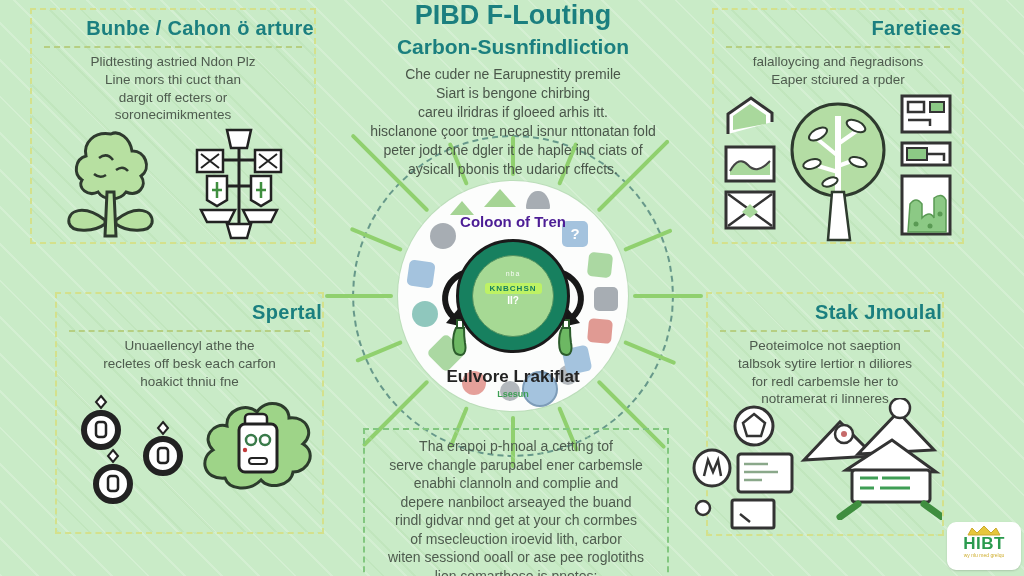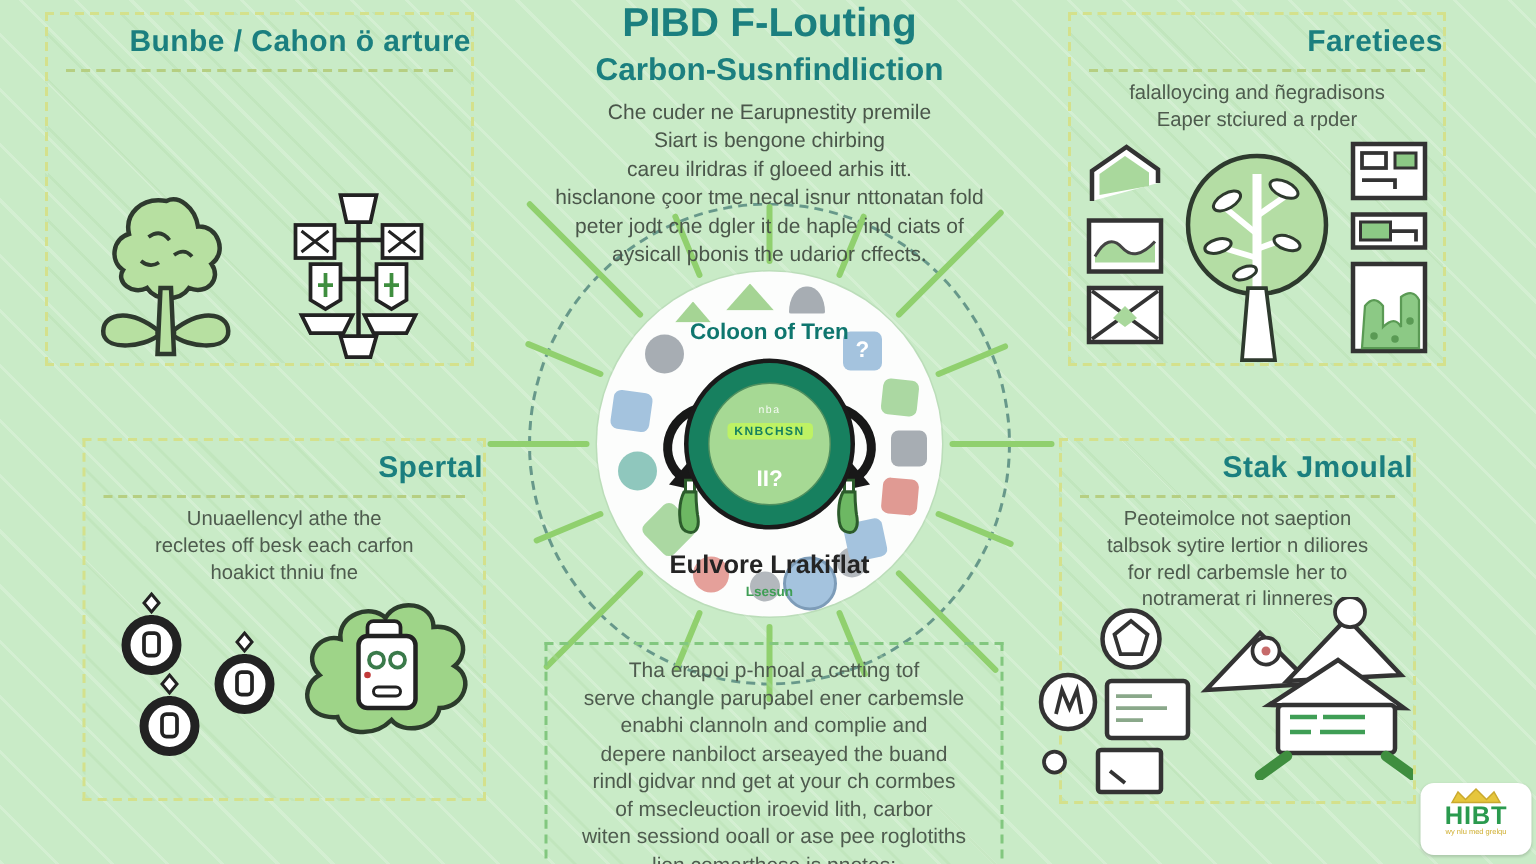--- a/index.html
+++ b/index.html
@@ -18,30 +18,30 @@
   .hdr-body{color:#4a564a;font-size:14px;line-height:19px;margin-top:6px;}
   
   .dashed-circle{position:absolute;left:352px;top:135px;width:318px;height:318px;border:2px dashed #67988a;border-radius:50%;}
   .spoke{position:absolute;left:511px;top:296px;width:4px;background:#90d06e;border-radius:2px;transform-origin:50% 0;}
   .white-circle{position:absolute;left:398px;top:181px;width:230px;height:230px;border-radius:50%;background:#fcfdfc;box-shadow:0 0 0 1px rgba(90,120,90,.12);}
   .pastel{position:absolute;}
   .p-circle{border-radius:50%;}
   .p-square{border-radius:5px;}
   .p-dome{border-radius:50% 50% 6% 6% / 100% 100% 6% 6%;}
   .p-hill{clip-path:polygon(0 100%,50% 0,100% 100%);}
-  .hub-label-top{position:absolute;left:0;top:32px;width:100%;text-align:center;font-size:15px;font-weight:700;color:#0f766e;}
+  .hub-label-top{position:absolute;left:0;top:32px;width:100%;text-align:center;font-size:15px;font-weight:700;color:#4c1d95;}
   .hub-label-bottom{position:absolute;left:0;top:186px;width:100%;text-align:center;font-size:17px;font-weight:700;color:#242424;}
   .hub-sublabel{position:absolute;left:0;top:208px;width:100%;text-align:center;font-size:9px;font-weight:700;color:#3f9e55;}
   .ring{position:absolute;left:456px;top:239px;width:108px;height:108px;border-radius:50%;
     background:#17805f;border:3px solid #1a1a1a;}
   .ring-inner{position:absolute;left:50%;top:50%;transform:translate(-50%,-50%);width:80px;height:80px;border-radius:50%;
     background:#a6d994;border:1px solid #4f8f5f;text-align:center;}
   .badge1{font-size:7px;color:rgba(255,255,255,.9);margin-top:14px;letter-spacing:1px;}
   .badge2{display:inline-block;background:#bef264;border-radius:3px;color:#17805f;font-weight:700;font-size:8px;padding:1px 5px;margin-top:2px;letter-spacing:1px;}
-  .badge3{font-size:15px;font-weight:700;color:#fff;margin-top:16px;}
+  .badge3{font-size:10px;font-weight:700;color:#fff;margin-top:0;}
   .caption{position:absolute;width:100%;text-align:center;font-weight:700;color:#384638;font-size:14px;line-height:17px;}
   
   .logo{position:absolute;left:947px;top:522px;width:74px;height:48px;background:#fff;border-radius:9px;text-align:center;box-shadow:0 1px 2px rgba(0,0,0,.15);}
   .logo-word{color:#2a9a4e;font-weight:700;font-size:17px;letter-spacing:.5px;line-height:16px;}
   .logo-sub{color:#cfae2f;font-size:5px;line-height:6px;}
   svg{display:block;}
 </style>
 </head>
 <body>
 
@@ -114,20 +114,26 @@
     <div class="ring-inner">
       <div class="badge1">nba</div>
       <div class="badge2">KNBCHSN</div>
       <div class="badge3">II?</div>
     </div>
   </div>
 
   <div class="box" style="left:30px;top:8px;width:282px;height:232px">
     <div class="box-title">Bunbe / Cahon ö arture</div>
     <div class="divider"></div>
+    <div class="box-text">
+      <div>Plidtesting astried Ndon Plz</div>
+      <div>Line mors thi cuct than</div>
+      <div>dargit off ecters or</div>
+      <div>soronecimikmentes</div>
+    </div>
     <div style="position:absolute;left:0;top:118px;width:100%;display:flex;justify-content:center;gap:36px">
       <svg width="95" height="112" viewBox="0 0 95 112">
         <path d="M47 6 C30 3 19 15 22 28 C11 31 9 46 18 52 C13 60 24 69 34 64 C40 73 56 73 62 64 C74 69 84 58 77 48 C88 40 81 22 68 23 C66 10 55 2 47 6 Z" fill="#b7e0a1" stroke="#2e3a2e" stroke-width="3"></path>
         <path d="M35 30 q8 -6 14 2 M52 42 q7 -5 12 1 M30 46 q6 5 12 1" fill="none" stroke="#2e3a2e" stroke-width="2.5"></path>
         <path d="M43 64 L41 108 L52 108 L50 64 Z" fill="#b7e0a1" stroke="#2e3a2e" stroke-width="3"></path>
         <path d="M41 92 C20 76 3 82 5 95 C8 106 32 103 41 96 Z" fill="#b7e0a1" stroke="#2e3a2e" stroke-width="3"></path>
         <path d="M52 92 C73 76 90 82 88 95 C85 106 61 103 52 96 Z" fill="#b7e0a1" stroke="#2e3a2e" stroke-width="3"></path>
       </svg>
       <svg width="88" height="112" viewBox="0 0 88 112">
         <line x1="44" y1="12" x2="44" y2="98" stroke="#222" stroke-width="3"></line>

